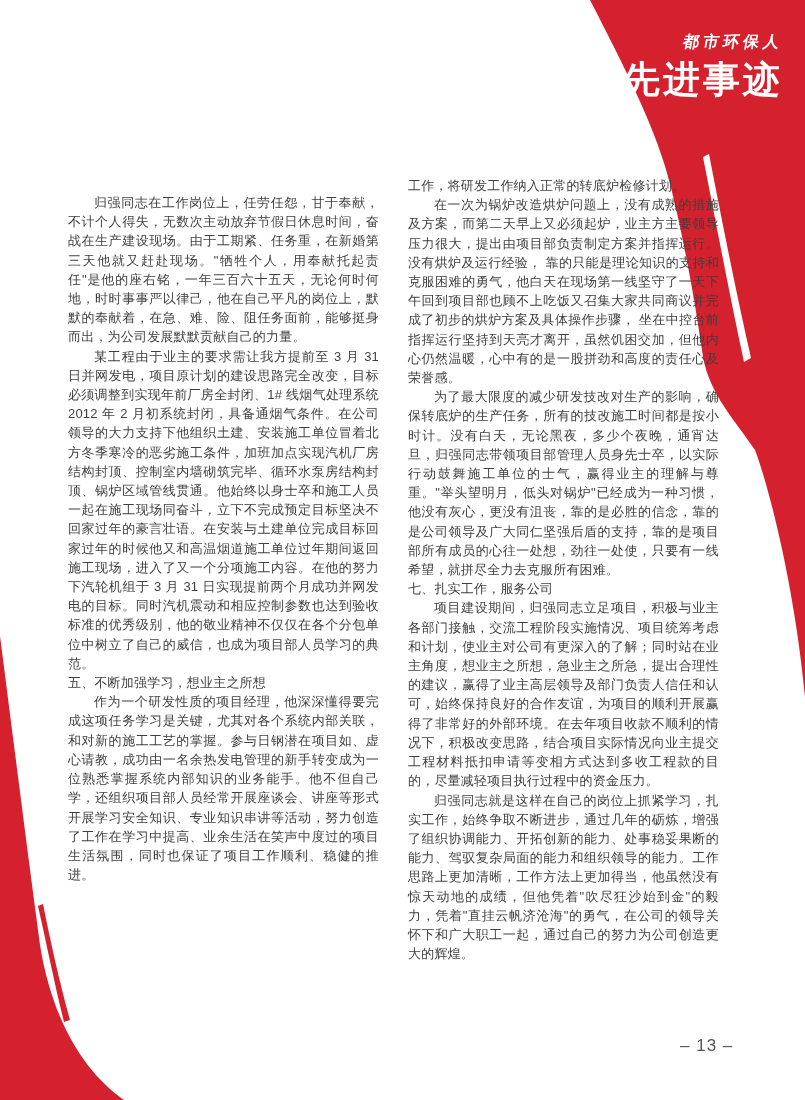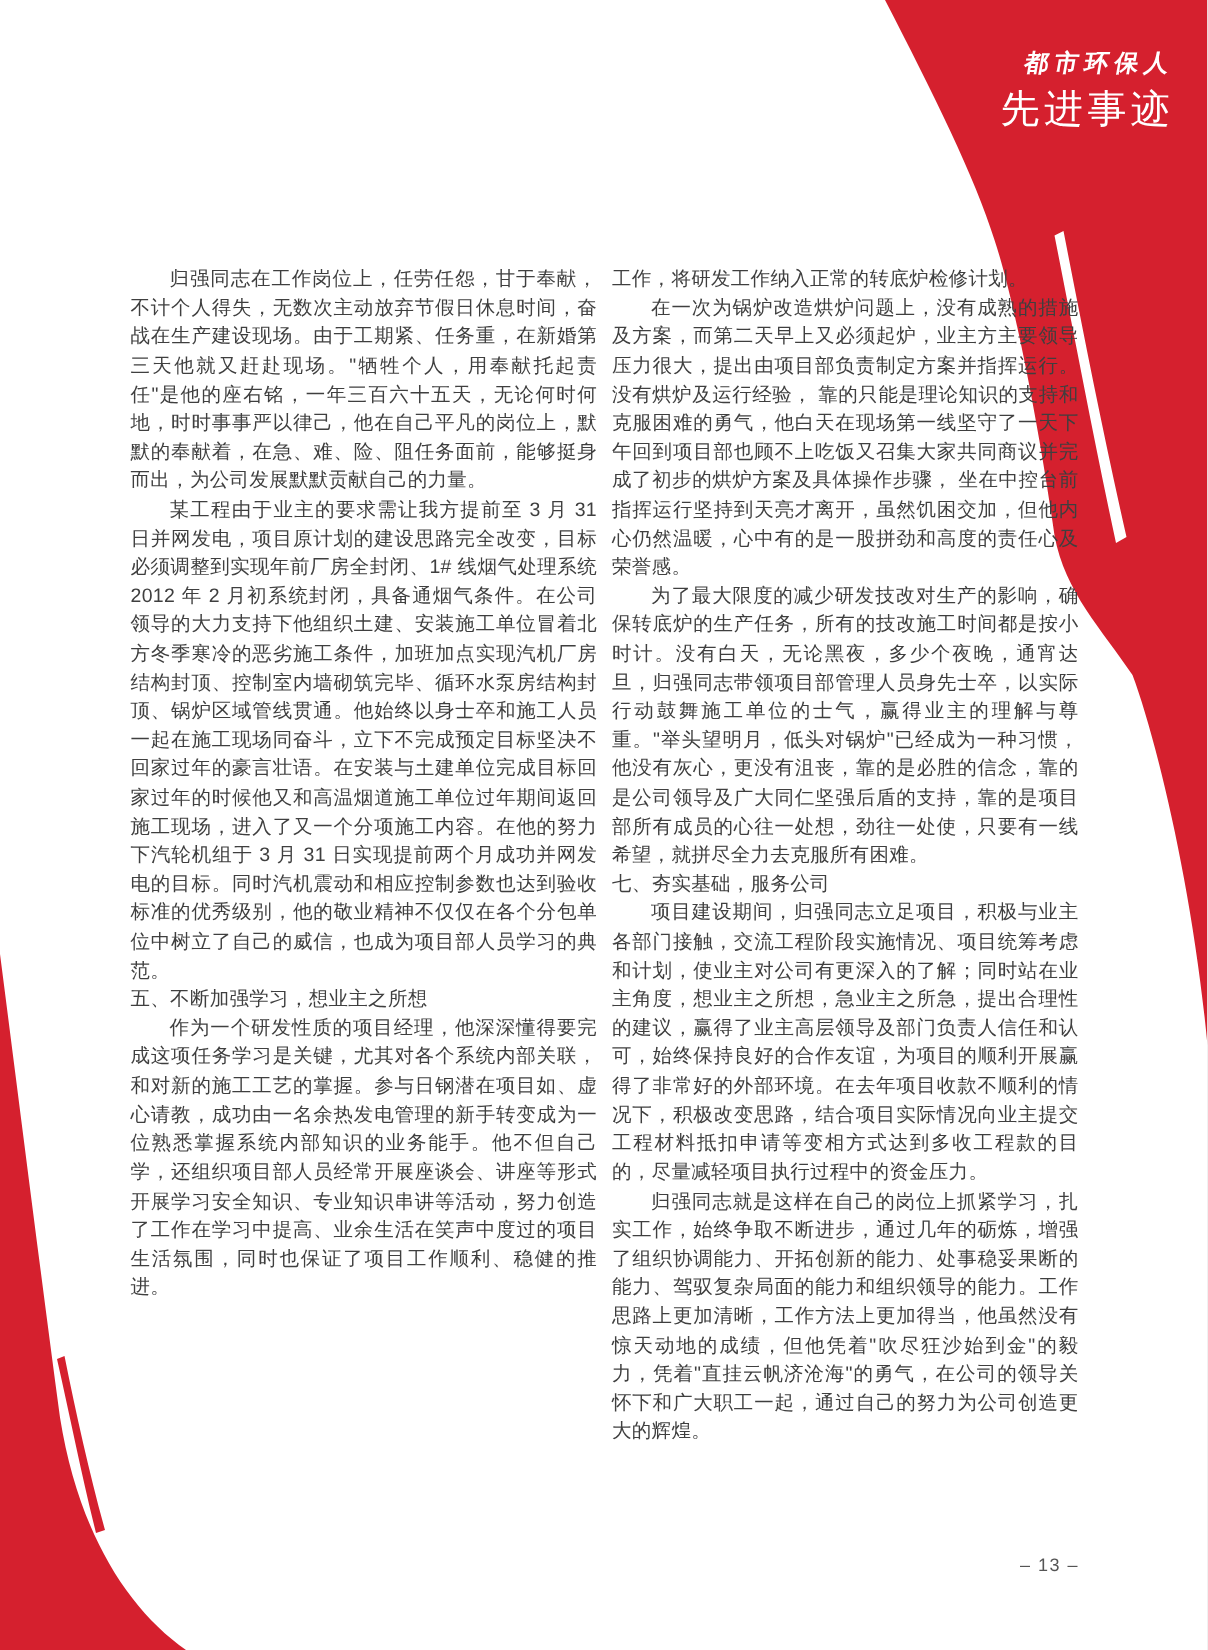--- a/index.html
+++ b/index.html
@@ -13,35 +13,35 @@
     position:absolute; top:32px; right:22px; text-align:right; color:#ffffff; z-index:3;
   }
   .masthead .script{
     display:inline-block;
     font-family:"Liberation Serif", serif;
     font-size:16px; font-weight:bold; letter-spacing:4px;
     transform:skewX(-10deg);
   }
   .masthead .title{
     font-family:"Liberation Serif", serif;
-    font-size:26px; font-weight:normal; letter-spacing:3px; margin-top:2px;
+    font-size:37px; font-weight:bold; letter-spacing:3px; margin-top:2px;
   }
   .col{
     position:absolute; top:176px; width:311px; z-index:2;
     color:#3f3f3f; font-size:13px; line-height:19.2px; letter-spacing:0.2px;
     text-align:justify;
   }
-  .col-left{left:87px;}
+  .col-left{left:68px;margin-top:17px;}
   .col-right{left:408px;}
   .col p{margin:0; padding:0;}
   .col p.indent{text-indent:2em;}
   .col p.heading{font-weight:normal;}
   .page-number{
     position:absolute; left:680px; top:1036px; z-index:2;
-    color:#555555; font-size:12px; letter-spacing:1px;
+    color:#555555; font-size:17px; letter-spacing:1px;
   }
 </style>
 </head>
 <body>
 
 <div id="page">
 
   <svg class="decor" viewBox="0 0 805 1100" aria-hidden="true">
 
     <path d="M 590 0
@@ -76,20 +76,20 @@
     <p class="indent">归强同志在工作岗位上，任劳任怨，甘于奉献，不计个人得失，无数次主动放弃节假日休息时间，奋战在生产建设现场。由于工期紧、任务重，在新婚第三天他就又赶赴现场。"牺牲个人，用奉献托起责任"是他的座右铭，一年三百六十五天，无论何时何地，时时事事严以律己，他在自己平凡的岗位上，默默的奉献着，在急、难、险、阻任务面前，能够挺身而出，为公司发展默默贡献自己的力量。</p>
     <p class="indent">某工程由于业主的要求需让我方提前至 3 月 31 日并网发电，项目原计划的建设思路完全改变，目标必须调整到实现年前厂房全封闭、1# 线烟气处理系统 2012 年 2 月初系统封闭，具备通烟气条件。在公司领导的大力支持下他组织土建、安装施工单位冒着北方冬季寒冷的恶劣施工条件，加班加点实现汽机厂房结构封顶、控制室内墙砌筑完毕、循环水泵房结构封顶、锅炉区域管线贯通。他始终以身士卒和施工人员一起在施工现场同奋斗，立下不完成预定目标坚决不回家过年的豪言壮语。在安装与土建单位完成目标回家过年的时候他又和高温烟道施工单位过年期间返回施工现场，进入了又一个分项施工内容。在他的努力下汽轮机组于 3 月 31 日实现提前两个月成功并网发电的目标。同时汽机震动和相应控制参数也达到验收标准的优秀级别，他的敬业精神不仅仅在各个分包单位中树立了自己的威信，也成为项目部人员学习的典范。</p>
     <p class="heading">五、不断加强学习，想业主之所想</p>
     <p class="indent">作为一个研发性质的项目经理，他深深懂得要完成这项任务学习是关键，尤其对各个系统内部关联，和对新的施工工艺的掌握。参与日钢潜在项目如、虚心请教，成功由一名余热发电管理的新手转变成为一位熟悉掌握系统内部知识的业务能手。他不但自己学，还组织项目部人员经常开展座谈会、讲座等形式开展学习安全知识、专业知识串讲等活动，努力创造了工作在学习中提高、业余生活在笑声中度过的项目生活氛围，同时也保证了项目工作顺利、稳健的推进。</p>
   </div>
 
   <div class="col col-right">
     <p>工作，将研发工作纳入正常的转底炉检修计划。</p>
     <p class="indent">在一次为锅炉改造烘炉问题上，没有成熟的措施及方案，而第二天早上又必须起炉，业主方主要领导压力很大，提出由项目部负责制定方案并指挥运行。没有烘炉及运行经验， 靠的只能是理论知识的支持和克服困难的勇气，他白天在现场第一线坚守了一天下午回到项目部也顾不上吃饭又召集大家共同商议并完成了初步的烘炉方案及具体操作步骤， 坐在中控台前指挥运行坚持到天亮才离开，虽然饥困交加，但他内心仍然温暖，心中有的是一股拼劲和高度的责任心及荣誉感。</p>
     <p class="indent">为了最大限度的减少研发技改对生产的影响，确保转底炉的生产任务，所有的技改施工时间都是按小时计。没有白天，无论黑夜，多少个夜晚，通宵达旦，归强同志带领项目部管理人员身先士卒，以实际行动鼓舞施工单位的士气，赢得业主的理解与尊重。"举头望明月，低头对锅炉"已经成为一种习惯，他没有灰心，更没有沮丧，靠的是必胜的信念，靠的是公司领导及广大同仁坚强后盾的支持，靠的是项目部所有成员的心往一处想，劲往一处使，只要有一线希望，就拼尽全力去克服所有困难。</p>
-    <p class="heading">七、夯实基础，服务公司</p>
+    <p class="heading">七、扎实工作，服务公司</p>
     <p class="indent">项目建设期间，归强同志立足项目，积极与业主各部门接触，交流工程阶段实施情况、项目统筹考虑和计划，使业主对公司有更深入的了解；同时站在业主角度，想业主之所想，急业主之所急，提出合理性的建议，赢得了业主高层领导及部门负责人信任和认可，始终保持良好的合作友谊，为项目的顺利开展赢得了非常好的外部环境。在去年项目收款不顺利的情况下，积极改变思路，结合项目实际情况向业主提交工程材料抵扣申请等变相方式达到多收工程款的目的，尽量减轻项目执行过程中的资金压力。</p>
     <p class="indent">归强同志就是这样在自己的岗位上抓紧学习，扎实工作，始终争取不断进步，通过几年的砺炼，增强了组织协调能力、开拓创新的能力、处事稳妥果断的能力、驾驭复杂局面的能力和组织领导的能力。工作思路上更加清晰，工作方法上更加得当，他虽然没有惊天动地的成绩，但他凭着"吹尽狂沙始到金"的毅力，凭着"直挂云帆济沧海"的勇气，在公司的领导关怀下和广大职工一起，通过自己的努力为公司创造更大的辉煌。</p>
   </div>
 
   <div class="page-number">– 13 –</div>
 
 </div>
 
 </body></html>

